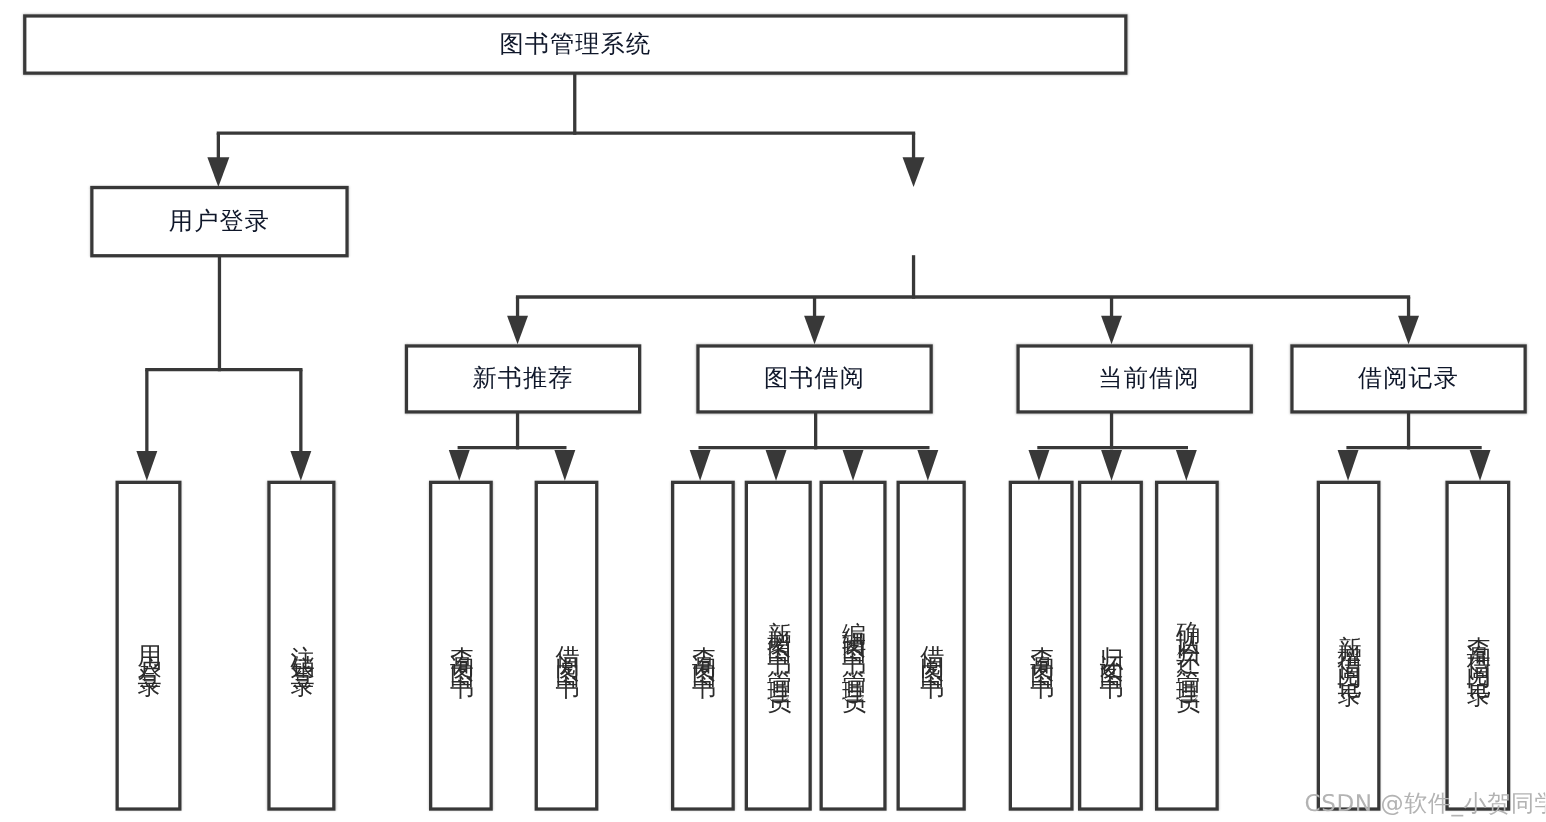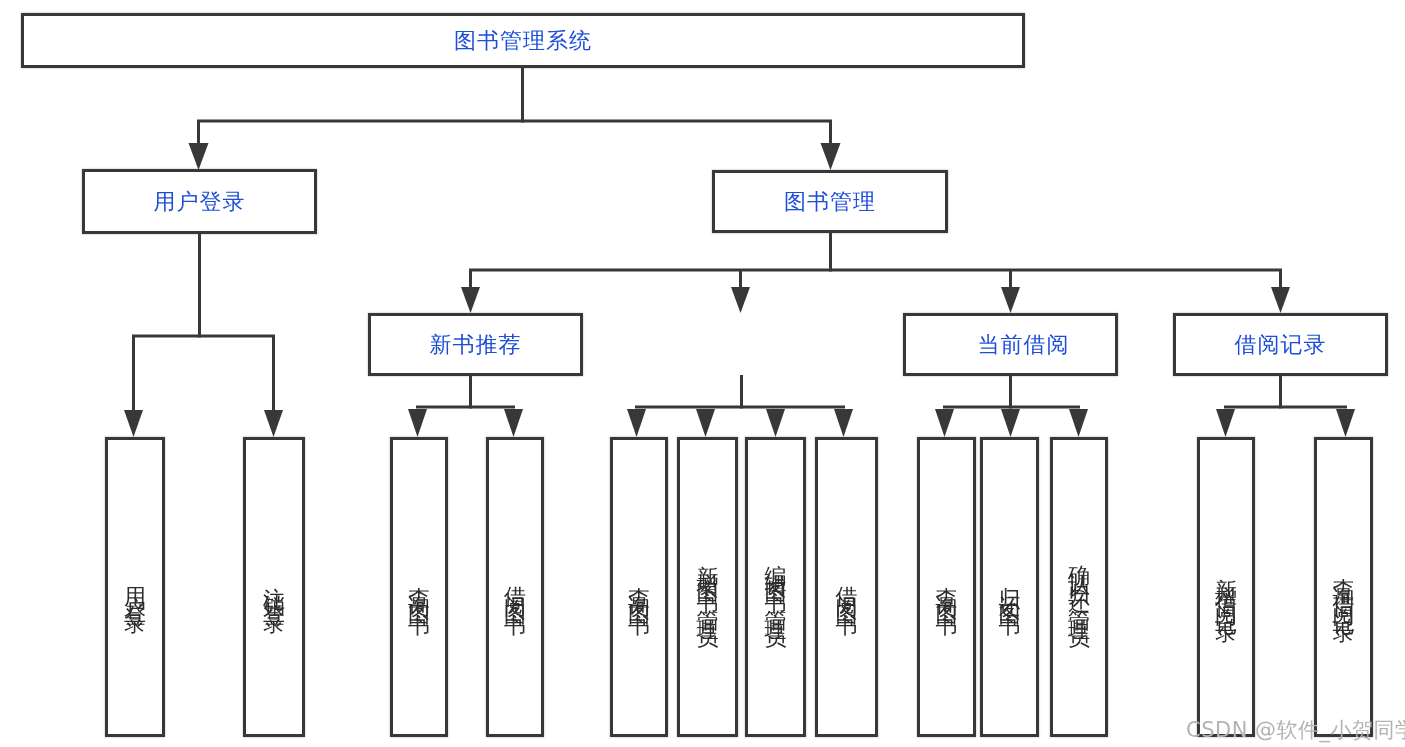--- a/index.html
+++ b/index.html
@@ -7,21 +7,21 @@
     position:relative;width:1405px;height:747px;background:#ffffff;overflow:hidden;
     font-family:"DejaVu Sans","Liberation Sans",sans-serif;
   }
   #wires{position:absolute;left:0;top:0;width:1405px;height:747px;pointer-events:none;z-index:3;}
   .node{
     position:absolute;box-sizing:border-box;border:3px solid #383838;background:#ffffff;
     display:flex;align-items:center;justify-content:center;z-index:2;
     box-shadow:0 0 2px rgba(90,90,90,0.45);
   }
   .hlabel{
-    font-size:22px;color:#1d4ed8;letter-spacing:1px;white-space:nowrap;line-height:1;
+    font-size:22px;color:#0f172a;letter-spacing:1px;white-space:nowrap;line-height:1;
   }
   .vnode{top:437px;height:300px;}
   .vlabel{
     writing-mode:vertical-rl;text-orientation:mixed;
     font-size:22px;color:#2b2b2b;letter-spacing:9px;line-height:1;white-space:nowrap;
   }
   .lvl2{height:65px;}
   .lvl3{top:313px;height:63px;width:215px;}
   #watermark{
     position:absolute;left:1186px;top:716px;z-index:10;
@@ -100,28 +100,28 @@
     </g>
   </svg>
 
   <div class="node" style="left:21px;top:13px;width:1004px;height:55px;">
     <span class="hlabel">图书管理系统</span>
   </div>
 
   <div class="node lvl2" style="left:82px;top:169px;width:235px;">
     <span class="hlabel">用户登录</span>
   </div>
-  <div class="node lvl2" style="left:712px;top:170px;width:236px;height:63px;">
-    <span class="hlabel">图书管理</span>
-  </div>
 
   <div class="node lvl3" style="left:368px;">
     <span class="hlabel">新书推荐</span>
   </div>
-  <div class="node lvl3" style="left:903px;padding-left:26px;">
+  <div class="node lvl3" style="left:633px;">
+    <span class="hlabel">图书借阅</span>
+  </div>
+  <div class="node lvl3" style="left:924px;padding-left:26px;">
     <span class="hlabel">当前借阅</span>
   </div>
   <div class="node lvl3" style="left:1173px;">
     <span class="hlabel">借阅记录</span>
   </div>
 
   <div class="node vnode" style="left:105px;width:60px;">
     <span class="vlabel">用户登录</span>
   </div>
   <div class="node vnode" style="left:243px;width:62px;">

